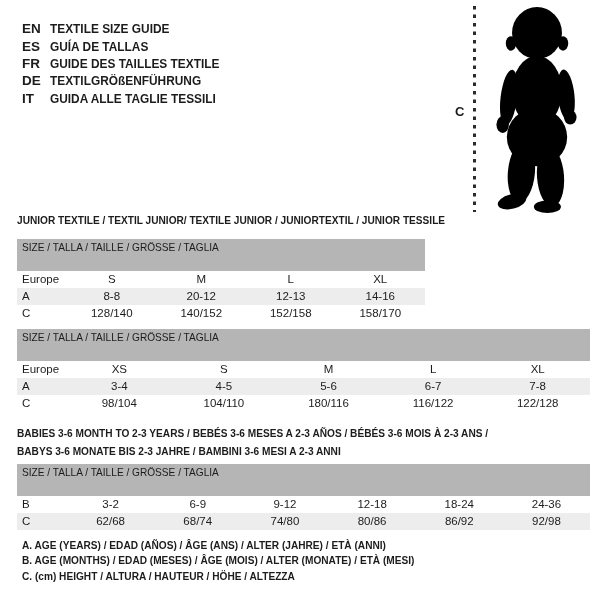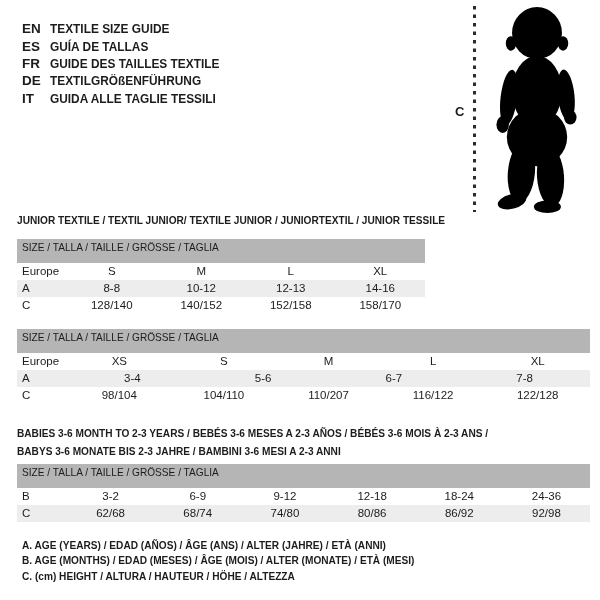--- a/index.html
+++ b/index.html
@@ -23,21 +23,21 @@
 
   
   .section { position:absolute; left:17px; }
   #sec-0 { top:211px; width:408px; }
   #sec-1 { top:320px; width:573px; }
   #sec-2 { top:424px; width:573px; }
   .section-title { font-weight:bold; font-size:11.5px; line-height:18px; white-space:nowrap; }
   #sec-0 .size-table { margin-top:10px; }
   #sec-1 .size-table { margin-top:9px; }
   #sec-2 .size-table { margin-top:4px; }
-  .size-bar { height:24px; line-height:16px; background:var(--bar-bg,#b5b5b5); padding-left:5px; font-size:11.5px; }
+  .size-bar { height:32px; line-height:16px; background:var(--bar-bg,#b5b5b5); padding-left:5px; font-size:11.5px; }
   .t-row { display:flex; height:17px; line-height:17px; font-size:11.5px; }
   .t-row.shaded { background:var(--shade-bg,#ededed); }
   .t-label { flex:0 0 45px; width:45px; padding-left:5px; }
   .t-cell { flex:1; text-align:center; }
 
   
   .footnotes { position:absolute; left:22px; top:538px; }
   .footnote { font-weight:bold; font-size:11.5px; line-height:15.3px; white-space:nowrap; }
 </style>
 </head>
@@ -99,21 +99,21 @@
         <div class="t-row">
           <span class="t-label">Europe</span>
           <span class="t-cell">S</span>
           <span class="t-cell">M</span>
           <span class="t-cell">L</span>
           <span class="t-cell">XL</span>
         </div>
         <div class="t-row shaded">
           <span class="t-label">A</span>
           <span class="t-cell">8-8</span>
-          <span class="t-cell">10-12</span>
+          <span class="t-cell">20-12</span>
           <span class="t-cell">12-13</span>
           <span class="t-cell">14-16</span>
         </div>
         <div class="t-row">
           <span class="t-label">C</span>
           <span class="t-cell">128/140</span>
           <span class="t-cell">140/152</span>
           <span class="t-cell">152/158</span>
           <span class="t-cell">158/170</span>
         </div>
@@ -126,29 +126,30 @@
           <span class="t-label">Europe</span>
           <span class="t-cell">XS</span>
           <span class="t-cell">S</span>
           <span class="t-cell">M</span>
           <span class="t-cell">L</span>
           <span class="t-cell">XL</span>
         </div>
         <div class="t-row shaded">
           <span class="t-label">A</span>
           <span class="t-cell">3-4</span>
+          <span class="t-cell">4-5</span>
           <span class="t-cell">5-6</span>
           <span class="t-cell">6-7</span>
           <span class="t-cell">7-8</span>
         </div>
         <div class="t-row">
           <span class="t-label">C</span>
           <span class="t-cell">98/104</span>
           <span class="t-cell">104/110</span>
-          <span class="t-cell">110/207</span>
+          <span class="t-cell">180/116</span>
           <span class="t-cell">116/122</span>
           <span class="t-cell">122/128</span>
         </div>
       </div>
     </div>
   <div class="section" id="sec-2">
       <div class="section-title"><span class="condense">BABIES 3-6 MONTH TO 2-3 YEARS / BEBÉS 3-6 MESES A 2-3 AÑOS / BÉBÉS 3-6 MOIS À 2-3 ANS /</span></div>
       <div class="section-title"><span class="condense">BABYS 3-6 MONATE BIS 2-3 JAHRE / BAMBINI 3-6 MESI A 2-3 ANNI</span></div>
       <div class="size-table">
         <div class="size-bar"><span class="condense">SIZE / TALLA / TAILLE / GRÖSSE / TAGLIA</span></div>

